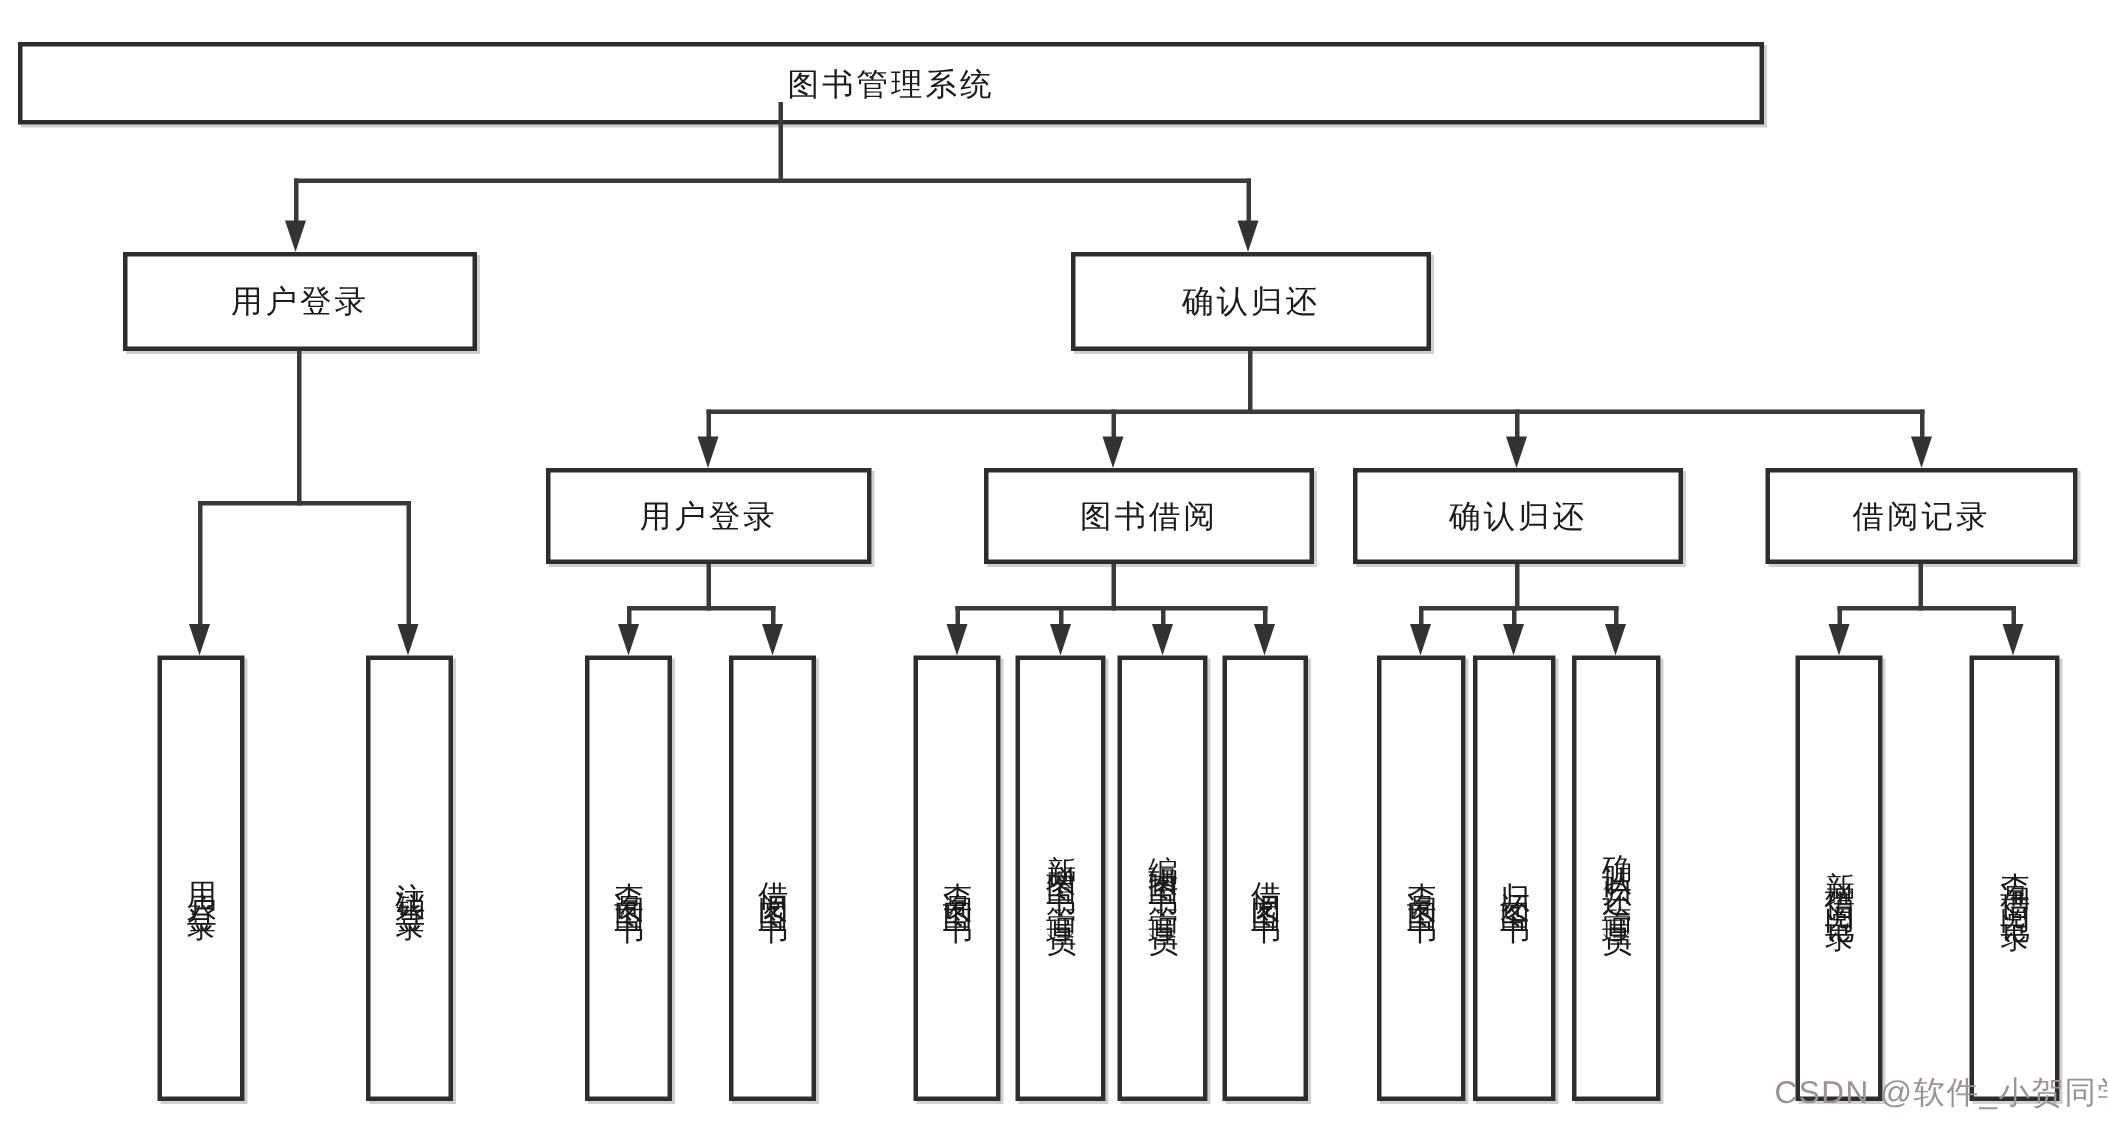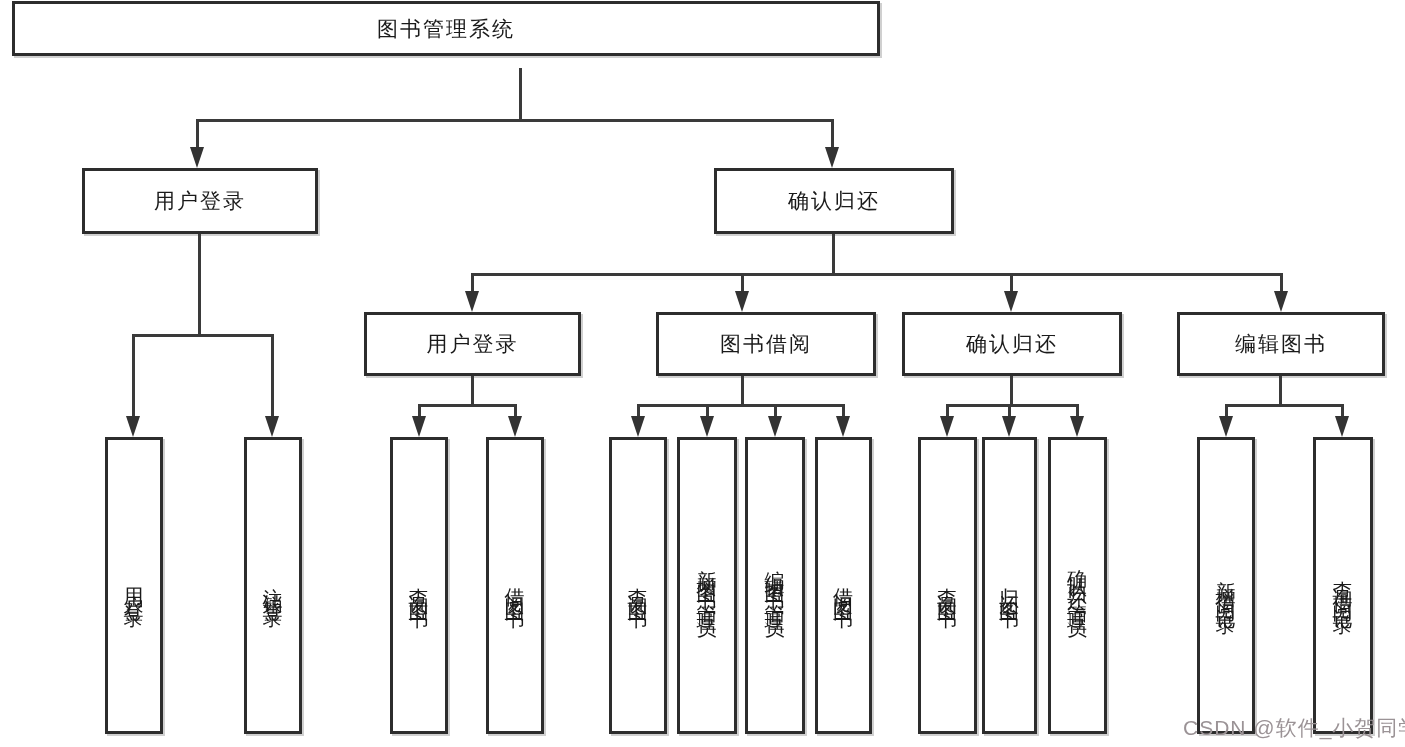--- a/index.html
+++ b/index.html
@@ -28,21 +28,21 @@
   .watermark{
     position:absolute;left:1183px;top:714px;font-size:21px;
     color:#9b9396;letter-spacing:1px;white-space:nowrap;
   }
 </style>
 </head>
 <body>
 
 <div class="canvas">
 
-  <div class="node" style="left:12px;top:1px;width:868px;height:55px">
+  <div class="node" style="left:12px;top:28px;width:1164px;height:55px">
     <span>图书管理系统</span>
   </div>
 
   <div class="vl" style="left:519px;top:68px;height:53px"></div>
   <div class="hl" style="left:196px;top:119px;width:638px"></div>
   <div class="vl" style="left:196px;top:119px;height:32px"></div>
   <div class="vl" style="left:831px;top:119px;height:32px"></div>
   <div class="arr" style="left:190px;top:147px"></div>
   <div class="arr" style="left:825px;top:147px"></div>
 
@@ -74,21 +74,21 @@
   <div class="node" style="left:364px;top:312px;width:217px;height:64px">
     <span>用户登录</span>
   </div>
   <div class="node" style="left:656px;top:312px;width:220px;height:64px">
     <span>图书借阅</span>
   </div>
   <div class="node" style="left:902px;top:312px;width:220px;height:64px">
     <span>确认归还</span>
   </div>
   <div class="node" style="left:1177px;top:312px;width:208px;height:64px">
-    <span>编辑图书</span>
+    <span>借阅记录</span>
   </div>
 
   <div class="vl" style="left:471px;top:376px;height:31px"></div>
   <div class="hl" style="left:418px;top:404px;width:99px"></div>
   <div class="vl" style="left:418px;top:404px;height:16px"></div>
   <div class="vl" style="left:514px;top:404px;height:16px"></div>
   <div class="arr" style="left:412px;top:416px"></div>
   <div class="arr" style="left:508px;top:416px"></div>
 
   <div class="vl" style="left:741px;top:376px;height:31px"></div>

